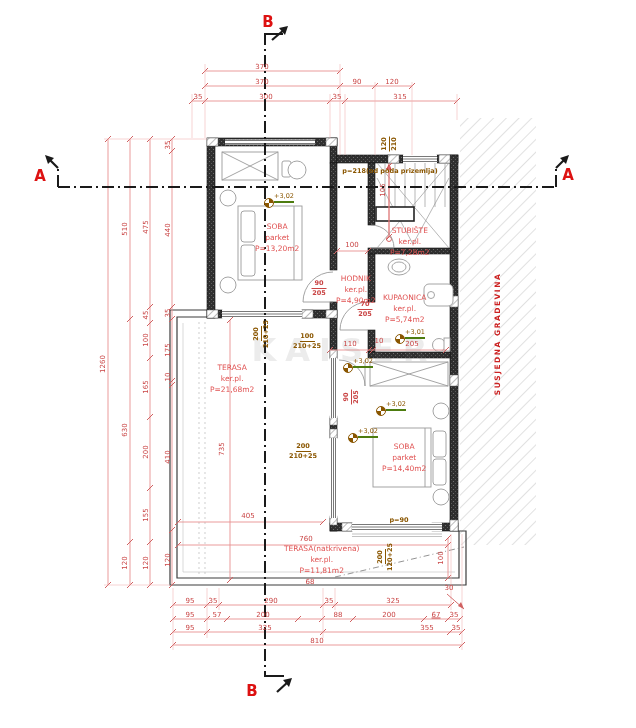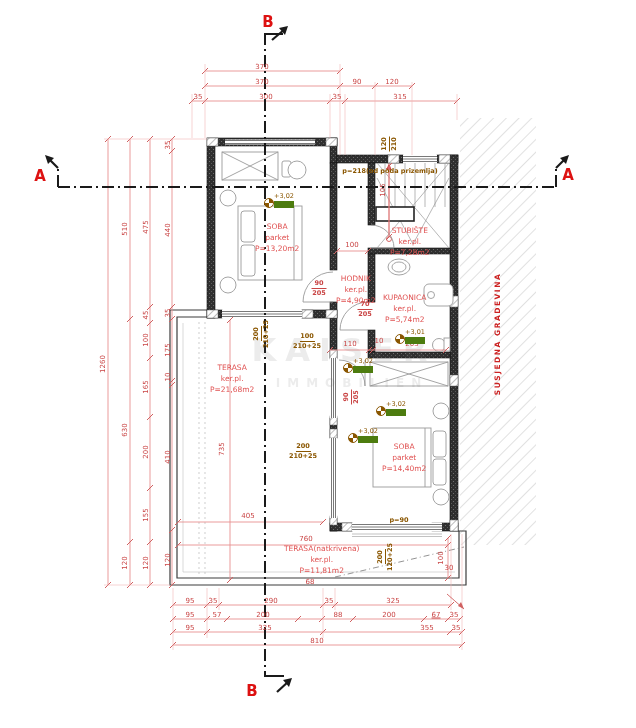--- a/index.html
+++ b/index.html
@@ -12,21 +12,21 @@
   .room{transform:none;color:#e05252;font-size:7.5px;line-height:1.45;text-align:center;}
   .brown{color:#8a5600;}
   .sec{color:#dd1111;font-weight:bold;font-size:15px;}
   .frac{display:inline-flex;flex-direction:column;align-items:center;font-size:6.5px;font-weight:bold;}
   .frac .fl{width:15px;border-top:1px solid currentColor;margin:1px 0;}
   .note{font-size:6.5px;font-weight:bold;}
   .elev{position:absolute;width:0;height:0;}
   .esym{position:absolute;left:-4px;top:-4px;width:8px;height:8px;border:1px solid #8a5600;
         border-radius:50%;background:conic-gradient(#8a5600 0 25%,#fff 0 50%,#8a5600 0 75%,#fff 0);}
   .etxt{position:absolute;left:6px;top:-10px;color:#8a5600;font-size:6.5px;
-        border-bottom:7px solid #4d7c0f;padding-bottom:1px;white-space:nowrap;}
+        border-bottom:2px solid #4d7c0f;padding-bottom:1px;white-space:nowrap;}
   .nbtxt{position:absolute;left:497px;top:334px;transform:translate(-50%,-50%) rotate(-90deg);
          color:#cc2222;font-size:7.5px;font-weight:bold;letter-spacing:1.5px;white-space:nowrap;}
   .wm{position:absolute;color:rgba(110,110,110,0.13);font-weight:bold;white-space:nowrap;
       transform:translate(-50%,-50%);}
   .wm1{left:344px;top:350px;font-size:32px;letter-spacing:9px;}
   .wm2{left:352px;top:383px;font-size:12px;letter-spacing:7px;}
 </style>
 </head>
 <body>
 
@@ -323,21 +323,20 @@
     <polygon points="288,26 279,28 285,35" fill="#1a1a1a" stroke="none"></polygon>
     <line x1="265" y1="676" x2="284" y2="676"></line>
     <line x1="277" y1="692" x2="289" y2="681" stroke-width="2.2"></line>
     <polygon points="292,678 283,680 289,687" fill="#1a1a1a" stroke="none"></polygon>
   </g>
 </svg>
 
 <div id="labels">
   <div class="nbtxt">SUSJEDNA GRADEVINA</div>
   <div class="wm wm1">KAISER</div>
-  <div class="wm wm2">IMMOBILIEN</div>
 <div class="lbl " style="left: 262px; top: 67px;">370</div>
       <div class="lbl " style="left: 262px; top: 82px;">370</div>
       <div class="lbl " style="left: 357px; top: 82px;">90</div>
       <div class="lbl " style="left: 392px; top: 82px;">120</div>
       <div class="lbl " style="left: 198px; top: 97px;">35</div>
       <div class="lbl " style="left: 266px; top: 97px;">300</div>
       <div class="lbl " style="left: 337px; top: 97px;">35</div>
       <div class="lbl " style="left: 400px; top: 97px;">315</div>
       <div class="lbl " style="left: 103px; top: 364px; transform: translate(-50%, -50%) rotate(-90deg);">1260</div>
       <div class="lbl " style="left: 125px; top: 229px; transform: translate(-50%, -50%) rotate(-90deg);">510</div>
@@ -368,21 +367,21 @@
       <div class="lbl " style="left: 310px; top: 582px;">68</div>
       <div class="lbl " style="left: 338px; top: 615px;">88</div>
       <div class="lbl " style="left: 389px; top: 615px;">200</div>
       <div class="lbl " style="left: 436px; top: 615px; text-decoration: underline;">67</div>
       <div class="lbl " style="left: 454px; top: 615px;">35</div>
       <div class="lbl " style="left: 190px; top: 628px;">95</div>
       <div class="lbl " style="left: 265px; top: 628px;">325</div>
       <div class="lbl " style="left: 387px; top: 628px; margin-left: 40px;">355</div>
       <div class="lbl " style="left: 456px; top: 628px;">35</div>
       <div class="lbl " style="left: 317px; top: 641px;">810</div>
-      <div class="lbl " style="left: 449px; top: 568px; text-align: center;">30</div>
+      <div class="lbl " style="left: 449px; top: 588px; text-align: center;">30</div>
       <div class="lbl " style="left: 352px; top: 245px;">100</div>
       <div class="lbl " style="left: 383px; top: 190px; transform: translate(-50%, -50%) rotate(-90deg);">105</div>
       <div class="lbl " style="left: 350px; top: 344px;">110</div>
       <div class="lbl " style="left: 379px; top: 341px;">10</div>
       <div class="lbl " style="left: 412px; top: 344px;">205</div>
       <div class="lbl " style="left: 248px; top: 516px;">405</div>
       <div class="lbl " style="left: 306px; top: 539px;">760</div>
       <div class="lbl " style="left: 222px; top: 449px; transform: translate(-50%, -50%) rotate(-90deg);">735</div>
       <div class="lbl " style="left: 441px; top: 558px; transform: translate(-50%, -50%) rotate(-90deg);">100</div>
       <div class="lbl room" style="left: 255px; top: 222px;">

